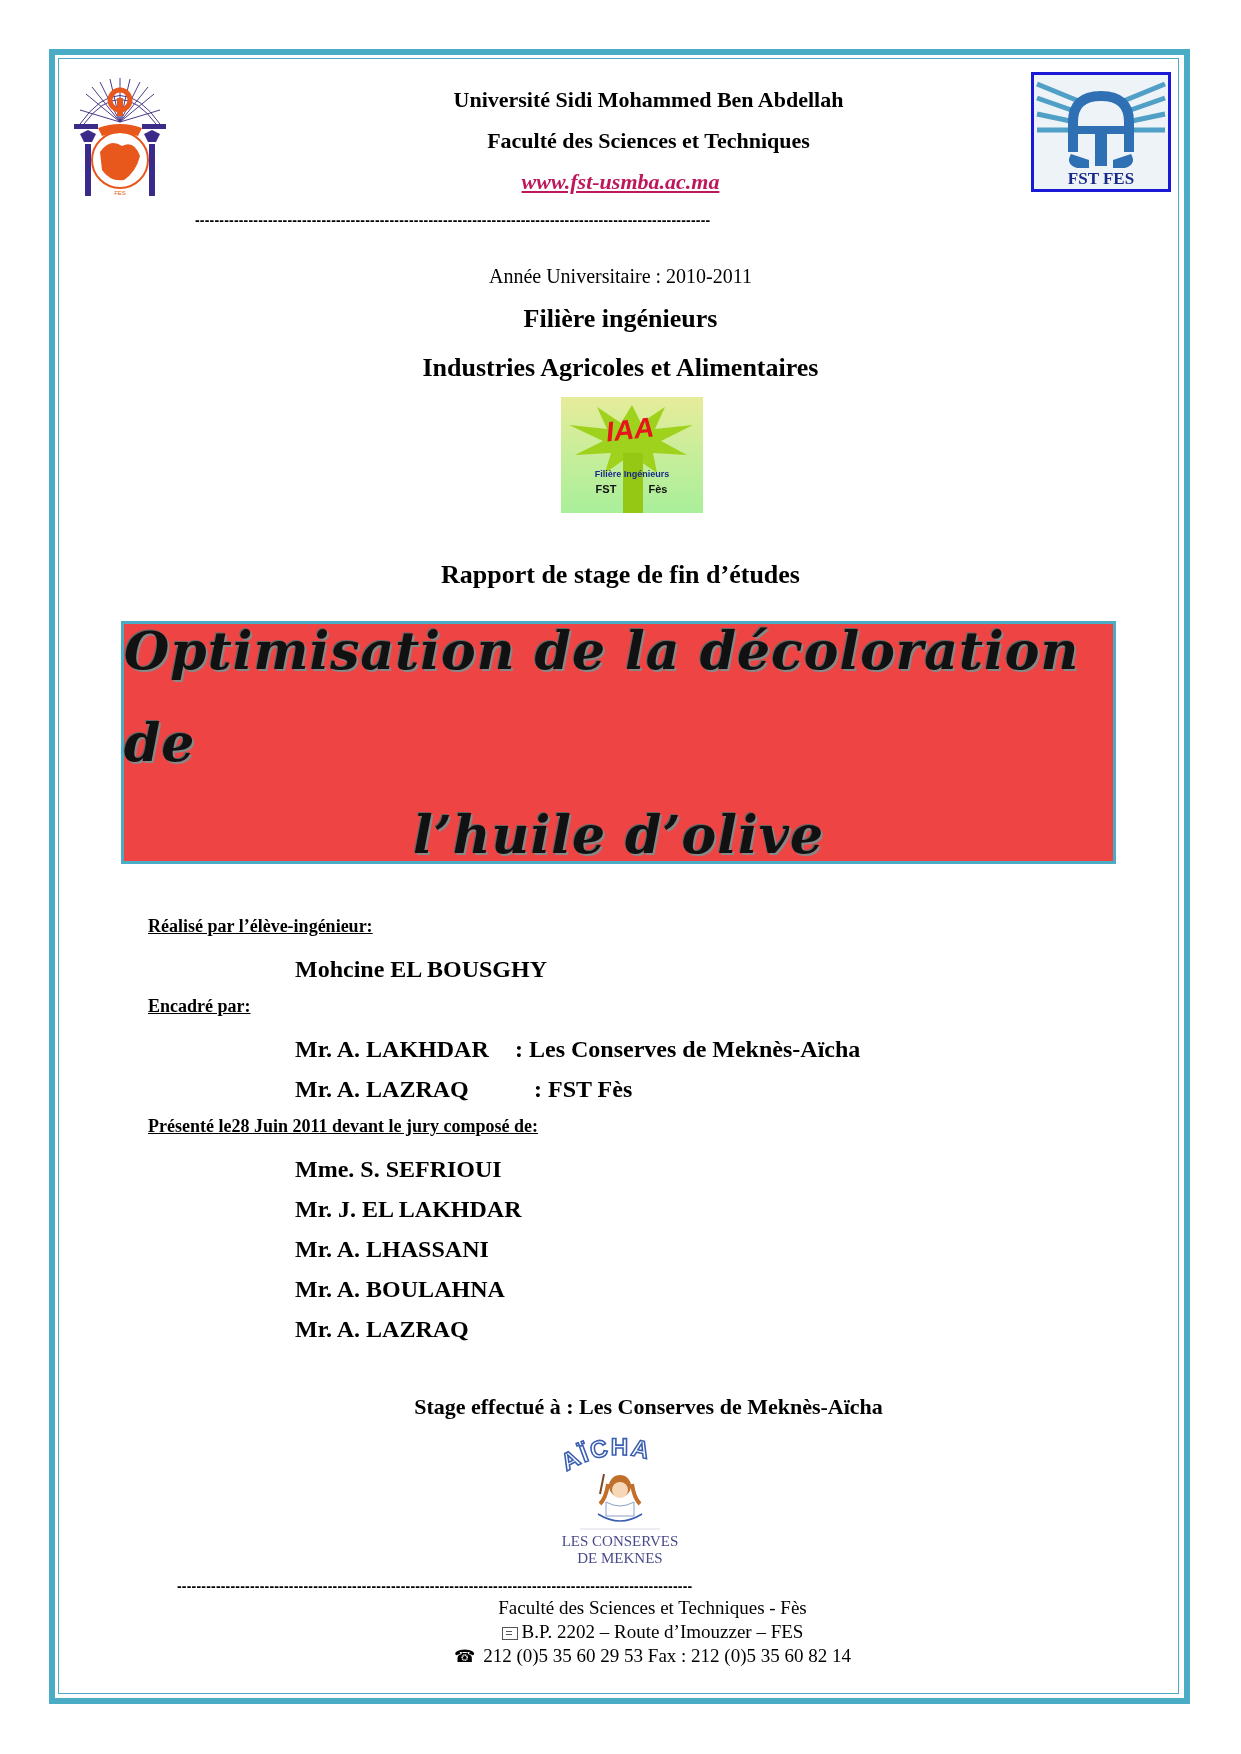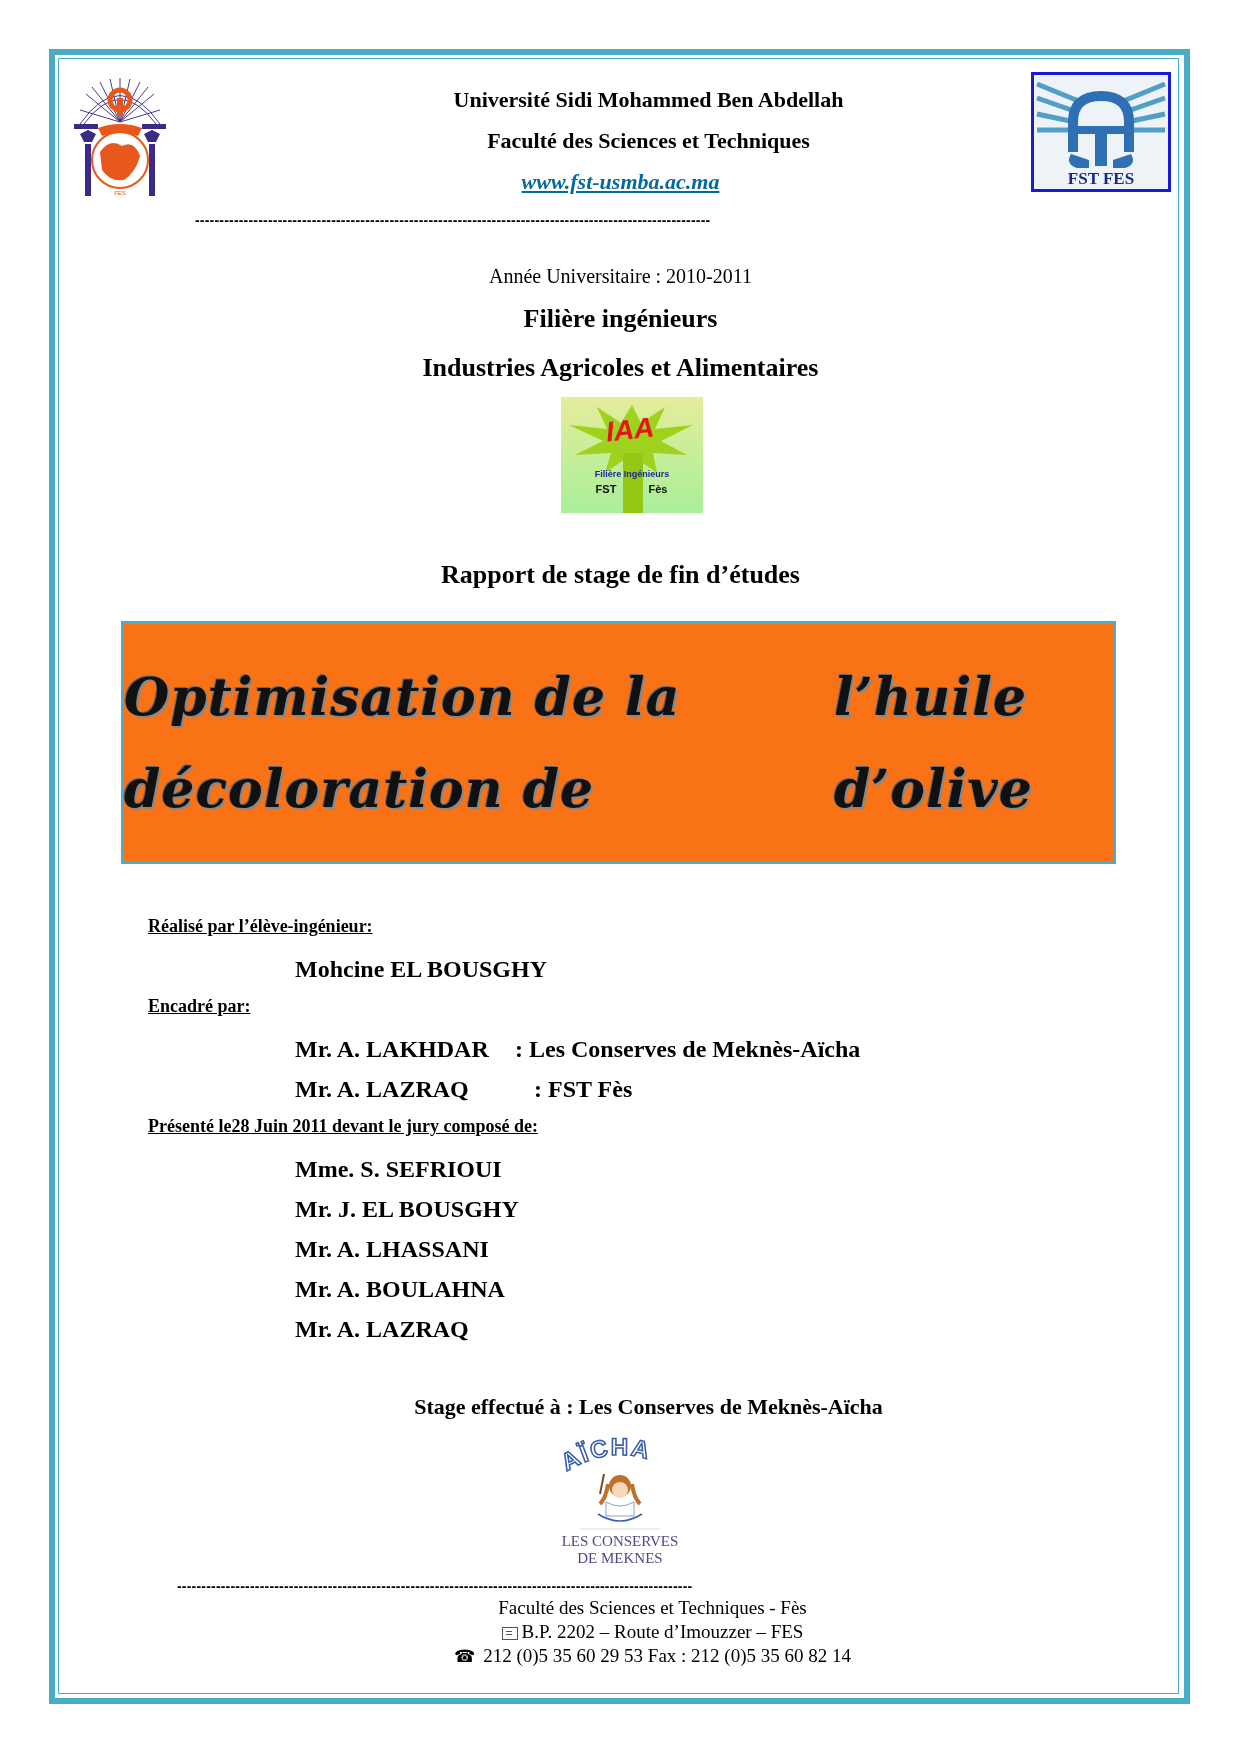--- a/index.html
+++ b/index.html
@@ -5,28 +5,28 @@
   html, body { margin:0; padding:0; background:#ffffff; }
   body { width:1241px; height:1754px; position:relative; overflow:hidden;
          font-family:"Liberation Serif", serif; color:#000; }
   .frame-outer { position:absolute; left:49px; top:49px; width:1141px; height:1655px;
          box-sizing:border-box; border:6px solid #4bacc6; }
   .frame-inner { position:absolute; left:58px; top:58px; width:1121px; height:1636px;
          box-sizing:border-box; border:1.5px solid #4bacc6; }
   .abs { position:absolute; }
   .center { left:0; width:1241px; text-align:center; }
   .hdr-bold { font-weight:bold; font-size:22px;margin-left:28px; }
-  .link { color:#0369a1; font-style:italic; text-decoration:underline; font-weight:bold; font-size:22px; }
+  .link { color:#be185d; font-style:italic; text-decoration:underline; font-weight:bold; font-size:22px; }
   .dash { font-family:"Liberation Sans", sans-serif; font-weight:bold; font-size:14px;
           letter-spacing:0.2px; white-space:nowrap; overflow:hidden; color:#000; }
   .year { font-size:20px; }
   .big-bold { font-weight:bold; font-size:26px; }
   .title-box { position:absolute; left:121px; top:621px; width:995px; height:243px;
-         box-sizing:border-box; border:3px solid #4bacc6; background:#f97316;
-         display:flex; flex-direction:row; align-items:center; justify-content:center; }
+         box-sizing:border-box; border:3px solid #4bacc6; background:#ef4444;
+         display:flex; flex-direction:column; align-items:center; justify-content:center; }
   .title-line { font-family:"DejaVu Serif", serif; font-style:italic; font-weight:bold;
          font-size:52px; color:#111; line-height:92px;
          text-shadow: 2px 2px 0 #888, -1px -1px 0 #666; letter-spacing:1px; }
   .label-u { font-weight:bold; font-size:18px; text-decoration:underline; }
   .person { font-weight:bold; font-size:24px; }
   .footer { font-size:19px; line-height:24px;margin-left:32px; }
   
   .logo { position:absolute; }
 </style>
 </head>
@@ -131,21 +131,21 @@
 <div class="abs person" style="left:295px; top:956px;">Mohcine EL BOUSGHY</div>
 
 <div class="abs label-u" style="left:148px; top:996px;">Encadré par:</div>
 <div class="abs person" style="left:295px; top:1036px;">Mr. A. LAKHDAR</div>
 <div class="abs person" style="left:515px; top:1036px;">: Les Conserves de Meknès-Aïcha</div>
 <div class="abs person" style="left:295px; top:1076px;">Mr. A. LAZRAQ</div>
 <div class="abs person" style="left:534px; top:1076px;">: FST Fès</div>
 
 <div class="abs label-u" style="left:148px; top:1116px;">Présenté le28 Juin 2011  devant le jury composé de:</div>
 <div class="abs person" style="left:295px; top:1156px;">Mme. S. SEFRIOUI</div>
-<div class="abs person" style="left:295px; top:1196px;">Mr. J. EL BOUSGHY</div>
+<div class="abs person" style="left:295px; top:1196px;">Mr. J. EL LAKHDAR</div>
 <div class="abs person" style="left:295px; top:1236px;">Mr. A. LHASSANI</div>
 <div class="abs person" style="left:295px; top:1276px;">Mr. A. BOULAHNA</div>
 <div class="abs person" style="left:295px; top:1316px;">Mr. A. LAZRAQ</div>
 
 <div class="abs center hdr-bold" style="top:1394px;">Stage effectué à : Les Conserves de Meknès-Aïcha</div>
 
 <div class="logo" style="left:540px; top:1436px; width:160px; height:130px;">
   <svg width="160" height="130" viewBox="0 0 160 130">
     <path id="arcPath" d="M20 40 Q80 -2 140 40" fill="none"></path>
     <text font-size="24" fill="#ffffff" stroke="#3a5fb0" stroke-width="1.6" font-family="Liberation Sans, sans-serif" font-weight="bold" letter-spacing="2">

